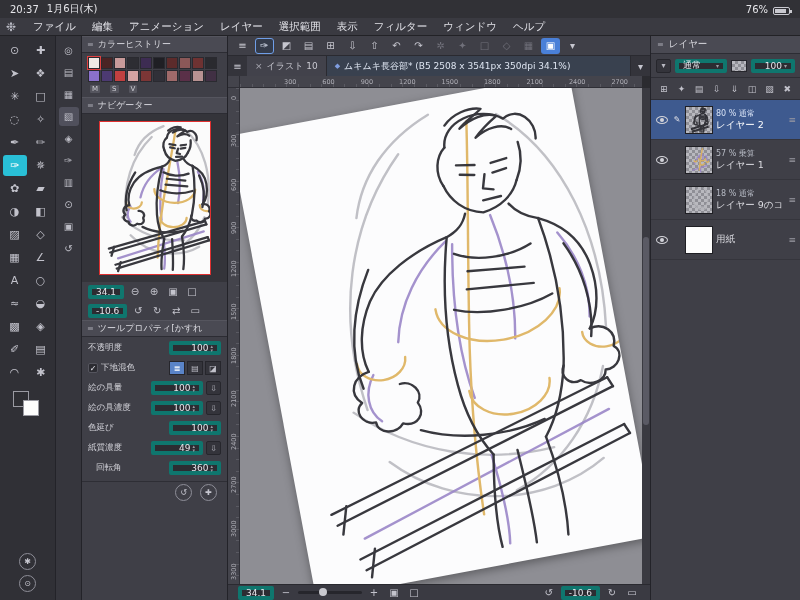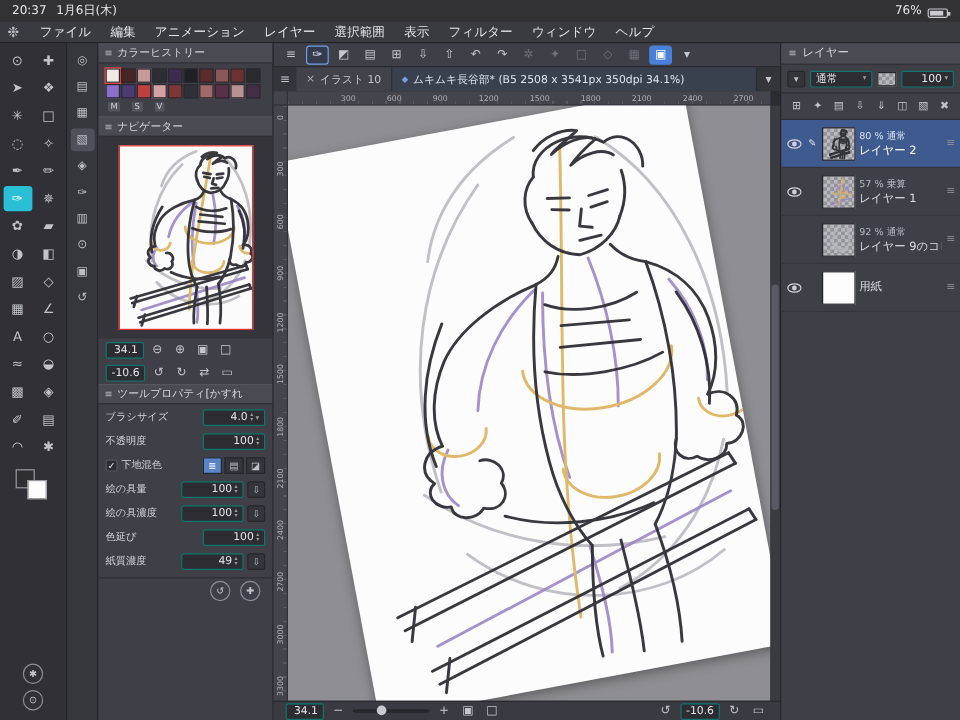--- a/index.html
+++ b/index.html
@@ -43,21 +43,21 @@
 #swatches{display:grid;grid-template-columns:repeat(10,12px);gap:1px;padding:4px 6px 2px;flex:none}
 .sw{width:12px;height:12px;border:1px solid #2a2a30}
 .sw.sel{outline:1px solid #e04040}
 #badges{display:flex;gap:10px;padding:1px 8px 4px;flex:none}
 .badge{font-size:7px;color:#cfcfd6;background:#55555e;padding:0 2px;border-radius:1px}
 #navthumb{height:168px;flex:none;background:#34343a;display:flex;align-items:center;justify-content:center;position:relative}
 #navpage{width:112px;height:154px;background:#fbfbfb;position:relative}
 #navpage svg{width:100%;height:100%;display:block}
 #viewframe{position:absolute;inset:0;border:1px solid #e03030}
 .navrow{height:19px;flex:none;display:flex;align-items:center;gap:3px;padding:0 6px}
-.vbox{background:#2c2c32;border:1px solid #0f766e;border-radius:2px;padding:0 4px;height:14px;display:flex;align-items:center;justify-content:flex-end;font-size:9px;color:#e4e4ea;min-width:32px;gap:2px}
+.vbox{background:#2c2c32;border:4px solid #0f766e;border-radius:2px;padding:0 4px;height:14px;display:flex;align-items:center;justify-content:flex-end;font-size:9px;color:#e4e4ea;min-width:32px;gap:2px}
 .nbtn{width:16px;height:15px;display:flex;align-items:center;justify-content:center;font-size:10px;color:#c4c4cd;border-radius:2px}
 #brushrow{margin:3px 5px;height:18px;flex:none;background:#2c2c32;border:1px solid #232329;border-radius:3px;display:flex;align-items:center;padding:0 5px;gap:4px}
 #brushname{flex:1;font-size:8.5px;color:#e8e8ee;white-space:nowrap;overflow:hidden}
 .lock{width:8px;height:6px;background:#b9b9c2;border-radius:1px;position:relative;margin-top:3px;flex:none}
 .lock::before{content:"";position:absolute;left:1px;top:-4px;width:4px;height:4px;border:1.5px solid #b9b9c2;border-bottom:none;border-radius:3px 3px 0 0}
 #sliders{flex:none;padding:1px 0}
 .srow{height:20px;display:flex;align-items:center;gap:3px;padding:0 6px}
 .srow.ind{padding-left:14px}
 .srow .lbl{flex:1;font-size:8.5px;color:#d2d2d9;white-space:nowrap;overflow:hidden}
 .srow .vbox{width:52px;flex:none}
@@ -357,29 +357,20 @@
     <span class="nbtn">⇄</span>
     <span class="nbtn">▭</span>
   </div>
 
   <div class="phead">
     <span class="h-ic">≡</span>
     <span>ツールプロパティ[かすれ</span>
   </div>
   <div id="sliders">
       <div class="srow">
-        <span class="lbl">ブラシサイズ</span>
-        <span class="vbox">
-          <span>4.0</span>
-          <span class="spin">▴
-▾</span>
-          <span class="dd">▾</span>
-        </span>
-      </div>
-      <div class="srow">
         <span class="lbl">不透明度</span>
         <span class="vbox">
           <span>100</span>
           <span class="spin">▴
 ▾</span>
         </span>
       </div>
       <div class="srow">
         <span class="cbx">✓</span>
         <span class="lbl">下地混色</span>
@@ -416,20 +407,28 @@
         </span>
       </div>
       <div class="srow">
         <span class="lbl">紙質濃度</span>
         <span class="vbox">
           <span>49</span>
           <span class="spin">▴
 ▾</span>
         </span>
         <span class="sidebtn">⇩</span>
+      </div>
+      <div class="srow ind">
+        <span class="lbl">回転角</span>
+        <span class="vbox">
+          <span>360</span>
+          <span class="spin">▴
+▾</span>
+        </span>
       </div>
     </div>
   <div id="tpfoot">
     <span class="roundbtn">↺</span>
     <span class="roundbtn">✚</span>
   </div>
 </div>
 
 <div id="tabbar">
   <span class="cmd">≡</span>
@@ -565,21 +564,21 @@
       </div>
       <div class="lrow">
         <span class="eyec"></span>
         <span class="pen"></span>
         <span class="lthumb checker">
           <svg viewBox="0 0 340 480">
             <use href="#sk-gray"></use>
           </svg>
         </span>
         <div class="ltext">
-          <div class="l1">92 % 通常</div>
+          <div class="l1">18 % 通常</div>
           <div class="l2">レイヤー 9のコピー</div>
         </div>
         <span class="lhandle">≡</span>
       </div>
       <div class="lrow">
         <span class="eyec">
           <span class="eye"></span>
         </span>
         <span class="pen"></span>
         <span class="lthumb paper"></span>

